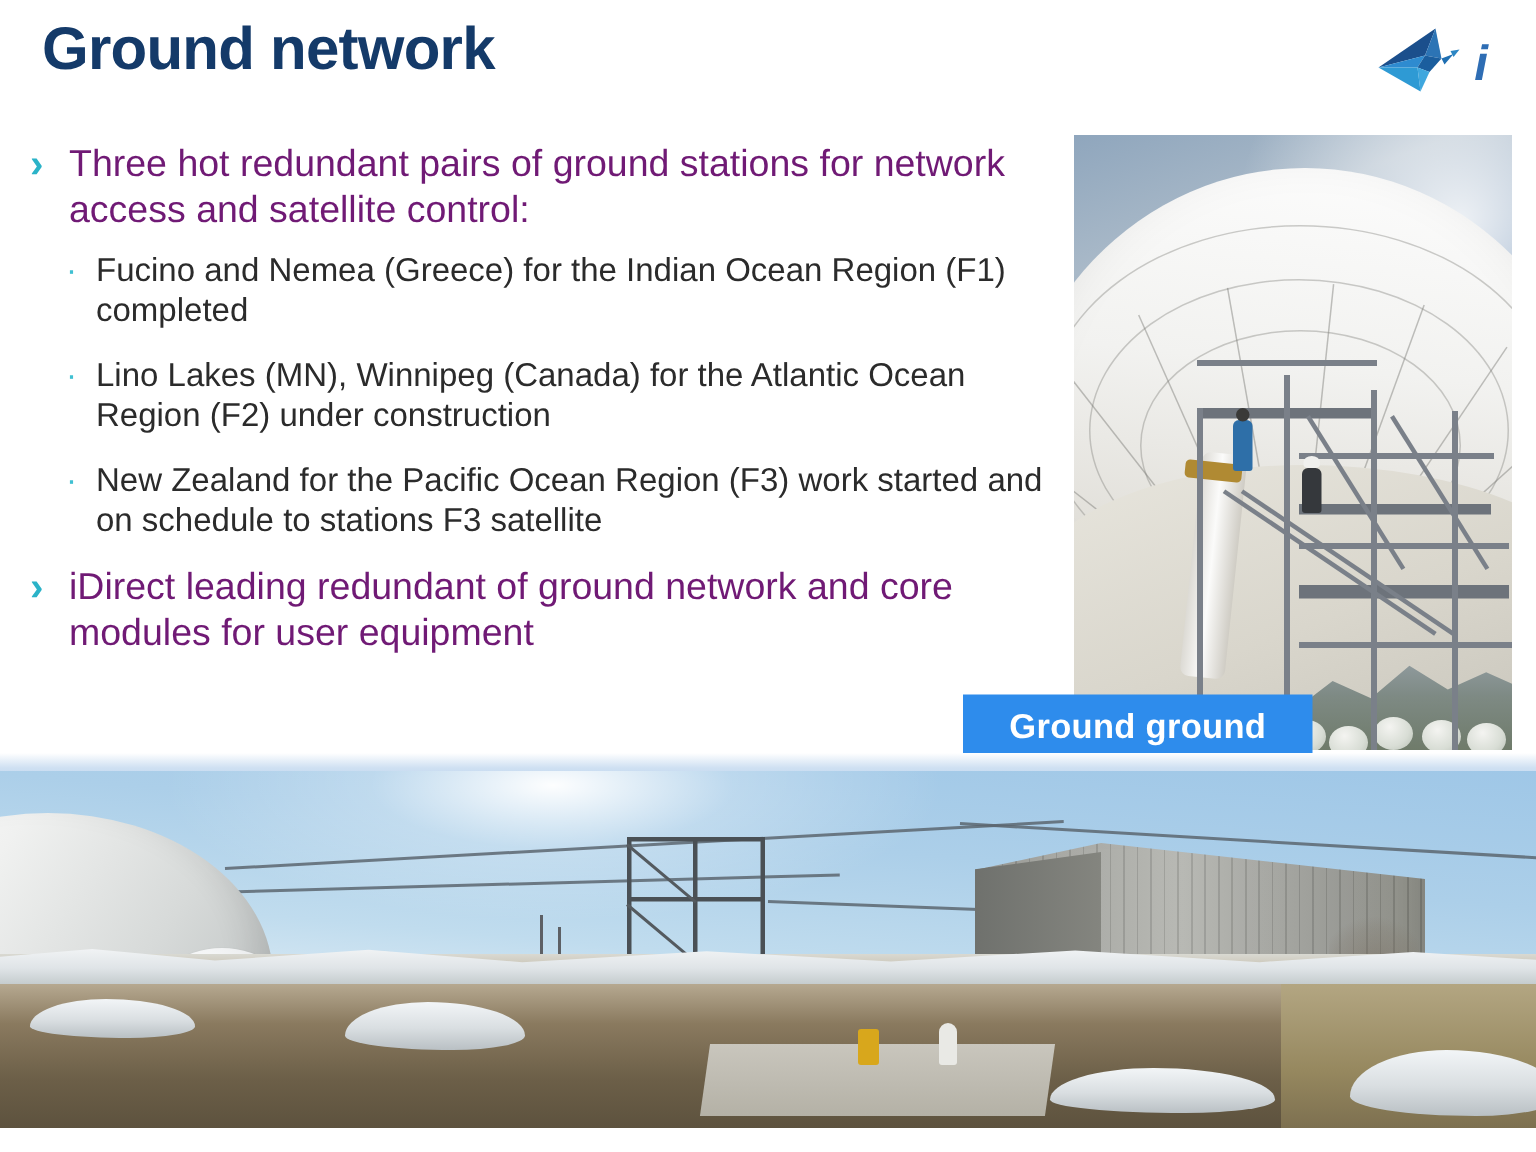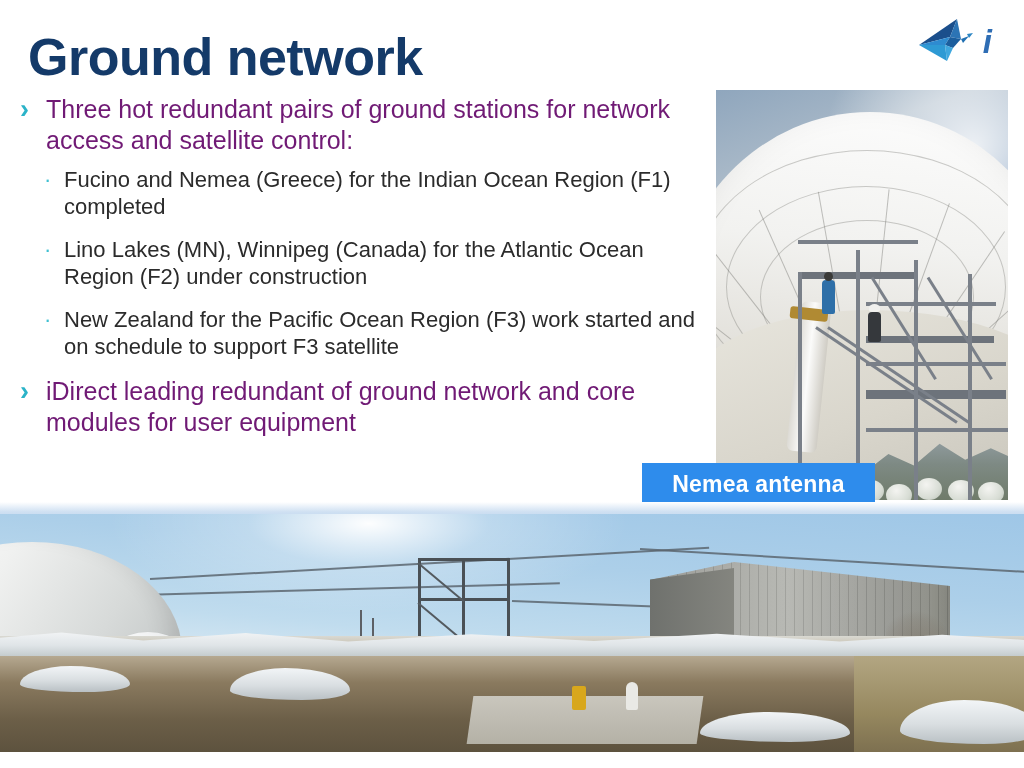--- a/index.html
+++ b/index.html
@@ -20,22 +20,22 @@
   #slide {
     position: absolute;
     inset: 0;
     background: #ffffff;
   }
 
   
   #slide-title {
     position: absolute;
     left: 28px;
-    top: 30px;
-    font-size: 52px;
+    top: 12px;
+    font-size: 40px;
     font-weight: bold;
     color: #143A69;
     letter-spacing: -0.5px;
     line-height: 1.05;
     white-space: nowrap;
   }
 
   
   #logo {
     position: absolute;
@@ -554,21 +554,21 @@
       <div class="l2-item">
         <span class="l2-marker">·</span>
         <span class="l2-text">Fucino and Nemea (Greece) for the Indian Ocean Region (F1) completed</span>
       </div>
       <div class="l2-item">
         <span class="l2-marker">·</span>
         <span class="l2-text">Lino Lakes (MN), Winnipeg (Canada) for the Atlantic Ocean Region (F2) under construction</span>
       </div>
       <div class="l2-item">
         <span class="l2-marker">·</span>
-        <span class="l2-text">New Zealand for the Pacific Ocean Region (F3) work started and on schedule to support F3 satellite</span>
+        <span class="l2-text">New Zealand for the Pacific Ocean Region (F3) work started and on schedule to stations F3 satellite</span>
       </div>
     </div>
 
     <div class="l1-item">
       <span class="l1-marker">›</span>
       <span class="l1-text">iDirect leading redundant of ground network  and core modules for user equipment</span>
     </div>
 
   </div>
 
@@ -614,21 +614,21 @@
     <div class="stair" style="left:100px; top:236px; width:170px; height:3px; transform:rotate(34deg); transform-origin:0 50%;"></div>
     <div class="stair" style="left:112px; top:236px; width:170px; height:3px; transform:rotate(34deg); transform-origin:0 50%;"></div>
     <div class="stair" style="left:156px; top:186px; width:120px; height:3px; transform:rotate(58deg); transform-origin:0 50%;"></div>
     <div class="stair" style="left:212px; top:186px; width:120px; height:3px; transform:rotate(58deg); transform-origin:0 50%;"></div>
 
     <div class="worker-a"></div>
     <div class="worker-b"></div>
   </div>
 
   <div id="caption-box">
-    <span class="blk">Nemea antenna</span>
+    <span class="blk">Ground ground</span>
     <span class="blk">station antenna</span>
   </div>
 
   <div id="blue-band"></div>
 
   <div id="photo-site">
     <div class="sky2"></div>
 
     <div class="wire" style="left:150px; top:64px; width:560px; transform:rotate(-3.2deg);"></div>
     <div class="wire" style="left:640px; top:34px; width:400px; transform:rotate(3.4deg);"></div>

